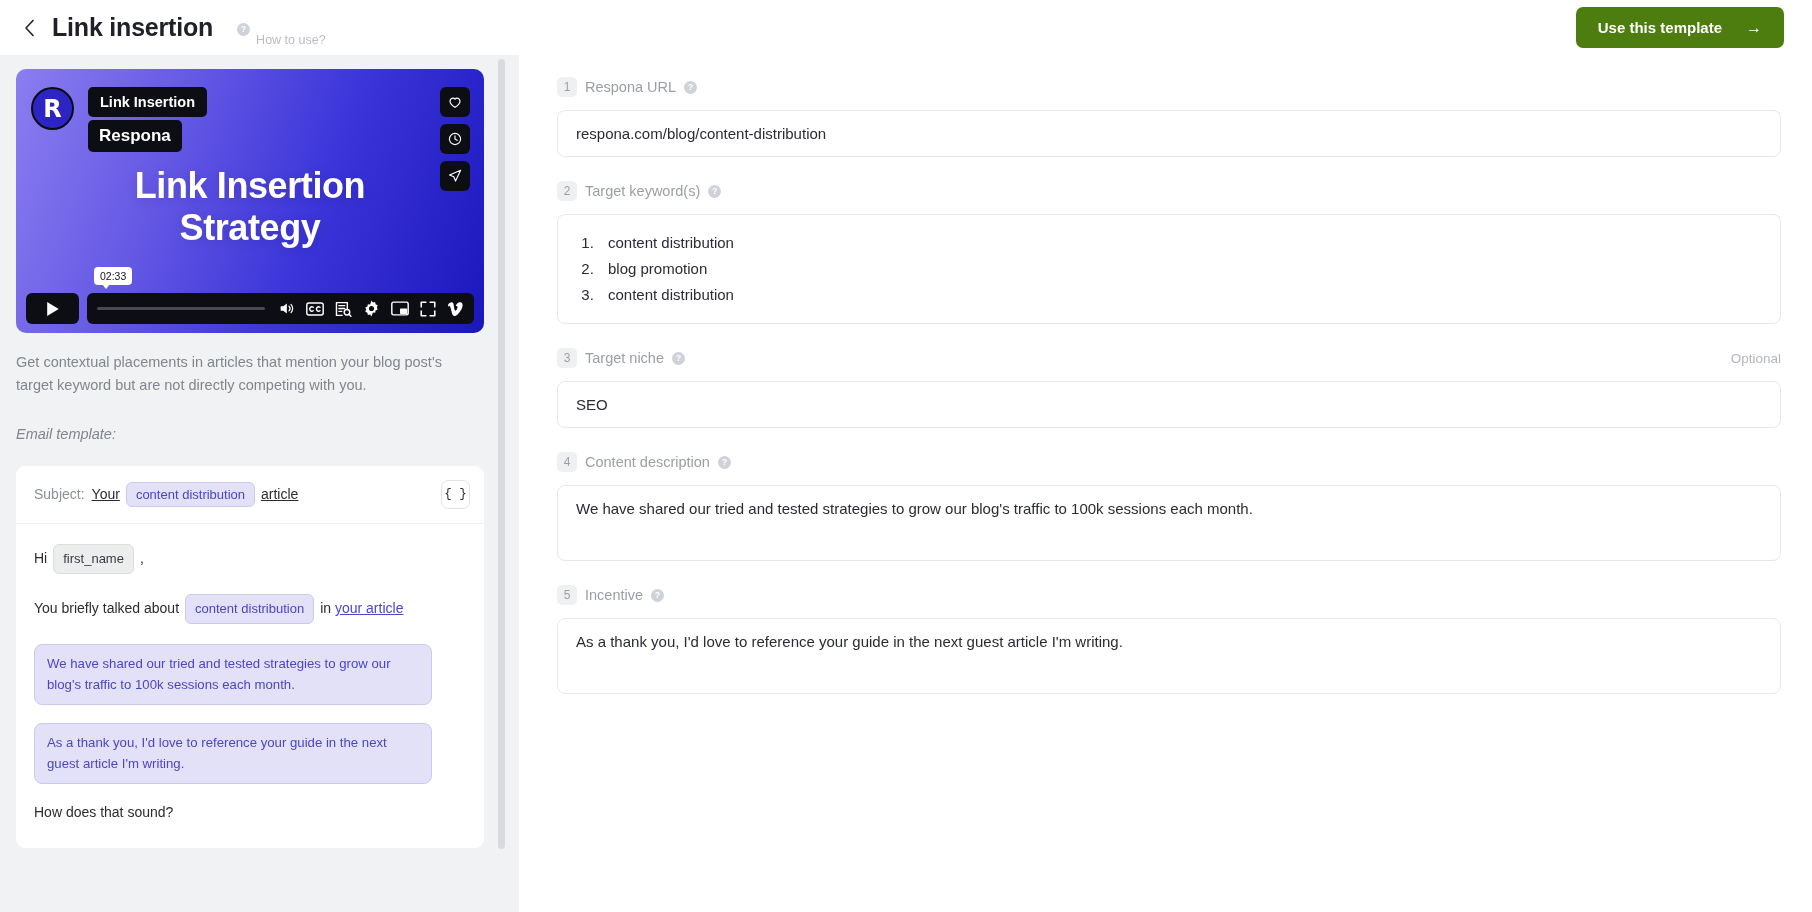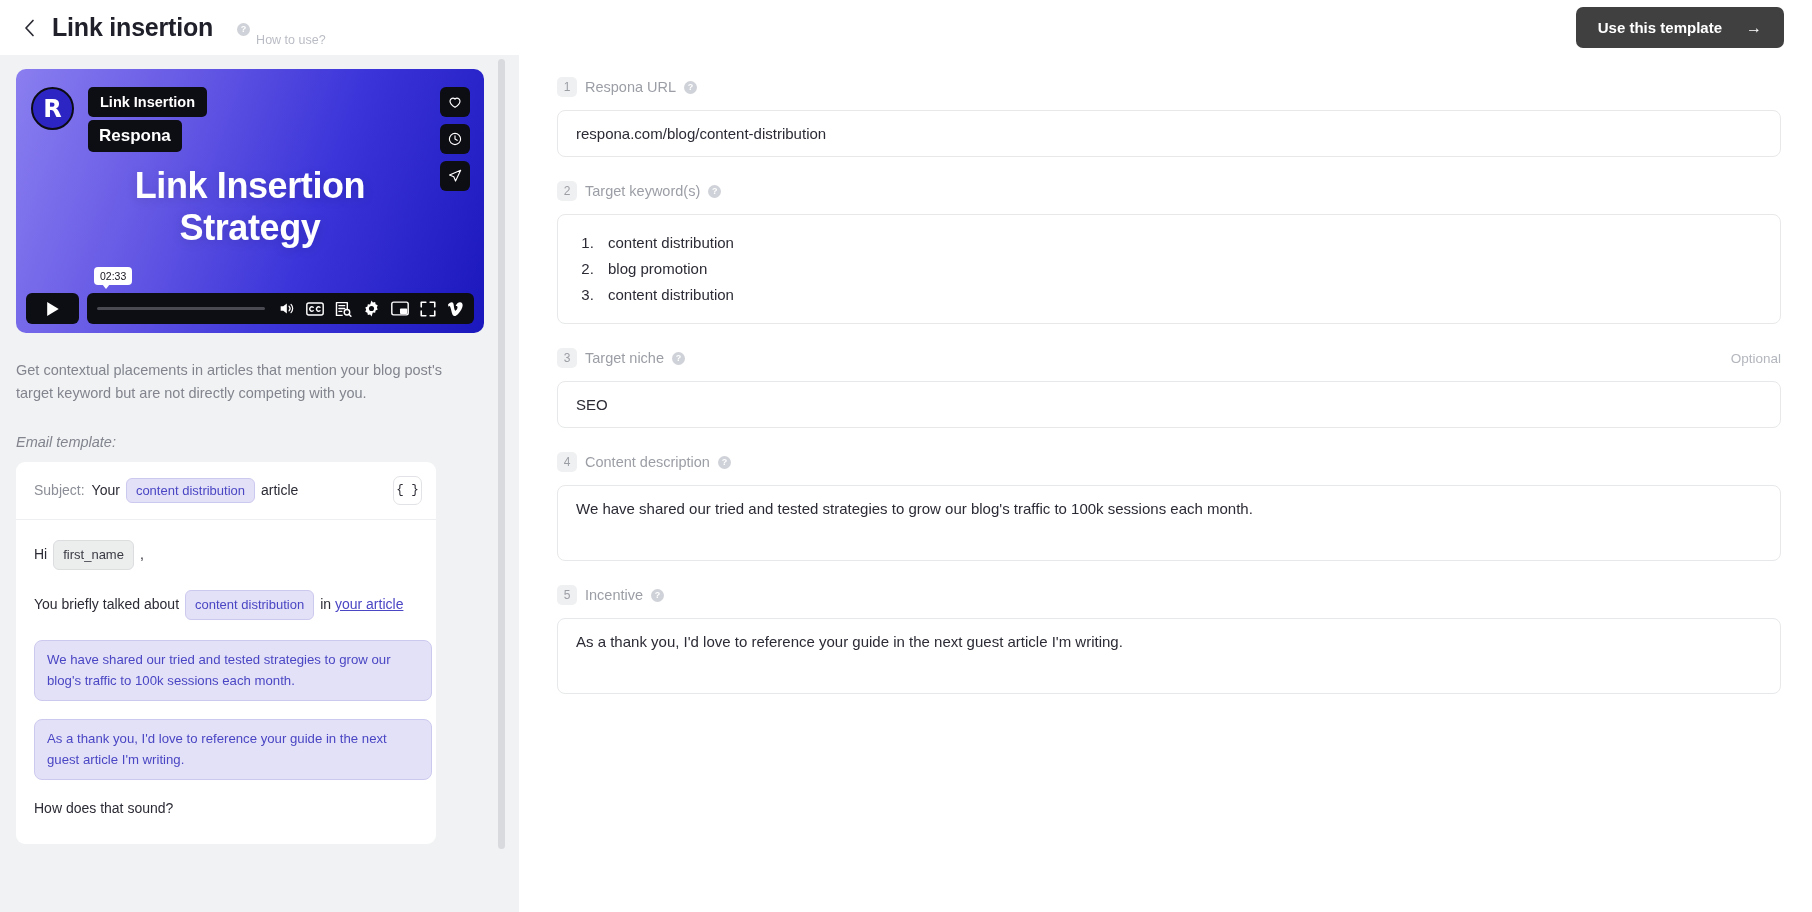--- a/index.html
+++ b/index.html
@@ -58,21 +58,21 @@
     line-height: 13px;
     text-align: center;
     font-weight: 700;
     flex-shrink: 0;
   }
   .use-template-btn {
     position: absolute;
     right: 28px;
     top: 7px;
     height: 41px;
-    background: #404040;
+    background: #4d7c0f;
     color: #ffffff;
     border: none;
     border-radius: 7px;
     padding: 0 22px;
     font-size: 15px;
     font-weight: 600;
     font-family: "Liberation Sans", sans-serif;
     display: flex;
     align-items: center;
     gap: 24px;
@@ -234,37 +234,37 @@
   }
   .ctrl-icon {
     display: flex; align-items: center; justify-content: center;
     cursor: pointer;
     color: #ffffff;
     flex-shrink: 0;
   }
 
   
   .desc-text {
-    margin-top: 26px;
+    margin-top: 18px;
     width: 444px;
     font-size: 14.5px;
     line-height: 1.62;
     color: #82858e;
   }
   .email-label {
     margin-top: 28px;
     font-size: 14.5px;
     color: #82858e;
     font-style: italic;
   }
 
   
   .email-card {
-    margin-top: 12px;
-    width: 420px;
+    margin-top: 24px;
+    width: 468px;
     background: #ffffff;
     border-radius: 9px;
     overflow: hidden;
   }
   .email-subject-row {
     display: flex;
     align-items: center;
     padding: 14px 14px 14px 18px;
     border-bottom: 1px solid #eeeff1;
     gap: 0;
@@ -272,20 +272,21 @@
   .subj-label {
     font-size: 14px;
     color: #8b8e96;
     margin-right: 7px;
     white-space: nowrap;
   }
   .subj-text {
     font-size: 14px;
     color: #2b2b35;
     white-space: nowrap;
+    text-decoration: underline;
   }
   .pill {
     display: inline-block;
     background: #e3e1f7;
     color: #4a46c4;
     border: 1px solid #ccc9ee;
     border-radius: 6px;
     font-size: 13px;
     padding: 4px 9px;
     margin: 0 6px;

